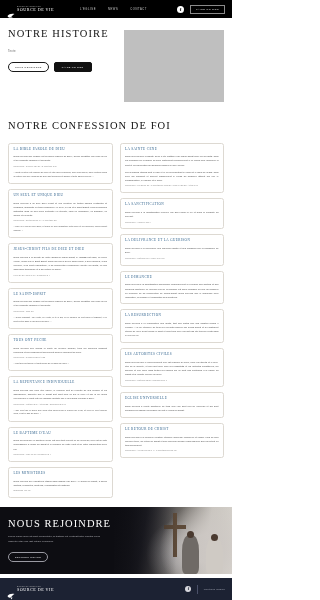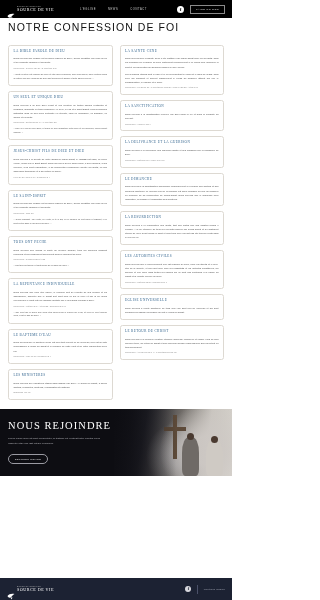--- a/index.html
+++ b/index.html
@@ -79,21 +79,21 @@
     border-radius: 2px; padding: 3px 7px;
     font-size: 2.3px; letter-spacing: .45px; text-transform: uppercase;
     white-space: nowrap;
   }
   .hero-img {
     flex: 1; height: 72px; background: #bfbfbf; margin-top: 2px;
   }
 
   
   .section-title {
-    font-family: Liberation Sans, sans-serif;
+    font-family: Liberation Serif, serif;
     font-size: 10.5px; letter-spacing: 1.05px; color: #111111;
     text-transform: uppercase; padding: 4px 8px 0 8px; line-height: 1.1;
   }
   .cards {
     display: flex; gap: 7px; padding: 11px 8px 0 8px; align-items: flex-start;
   }
   .col { flex: 1; display: flex; flex-direction: column; gap: 5px; }
   .card {
     border: .5px solid #ddd9d2; border-radius: 2.5px;
     background: #ffffff; padding: 4px 4.5px 4.5px 4.5px;
@@ -206,20 +206,31 @@
       <a href="#">NEWS</a>
       <a href="#">CONTACT</a>
     </nav>
 
     <div class="topbar-right">
       <span class="fb-circle">f</span>
       <span class="nav-cta">FAIRE UN DON</span>
     </div>
   </div>
 
+  <div class="hero">
+    <div class="hero-left">
+      <div class="hero-title">NOTRE HISTOIRE</div>
+      <div class="hero-sub">Texte</div>
+      <div class="hero-btns">
+        <span class="btn-outline">NOUS REJOINDRE</span>
+        <span class="btn-solid">FAIRE UN DON</span>
+      </div>
+    </div>
+    <div class="hero-img"></div>
+  </div>
 
   <div class="section-title">NOTRE CONFESSION DE FOI</div>
 
   <div class="cards">
     <div class="col">
 
       <div class="card">
         <div class="card-title">LA BIBLE PAROLE DE DIEU</div>
         <div class="card-body">Nous croyons que la Bible est la Parole inspiree de Dieu ; qu'elle constitue une regle de foi et de conduite infaillible et complete.</div>
         <div class="card-ref">References : 2 Pierre 1:20-21 / 2 Timothee 3:16</div>

